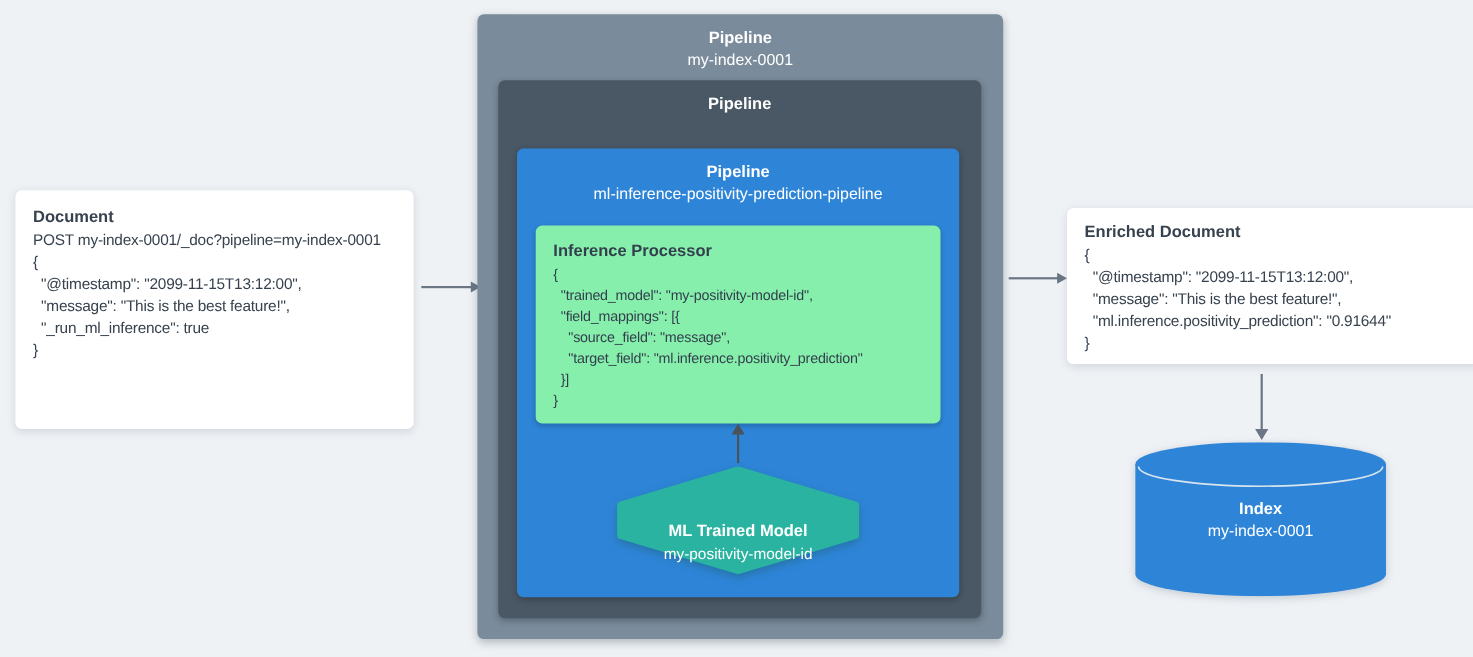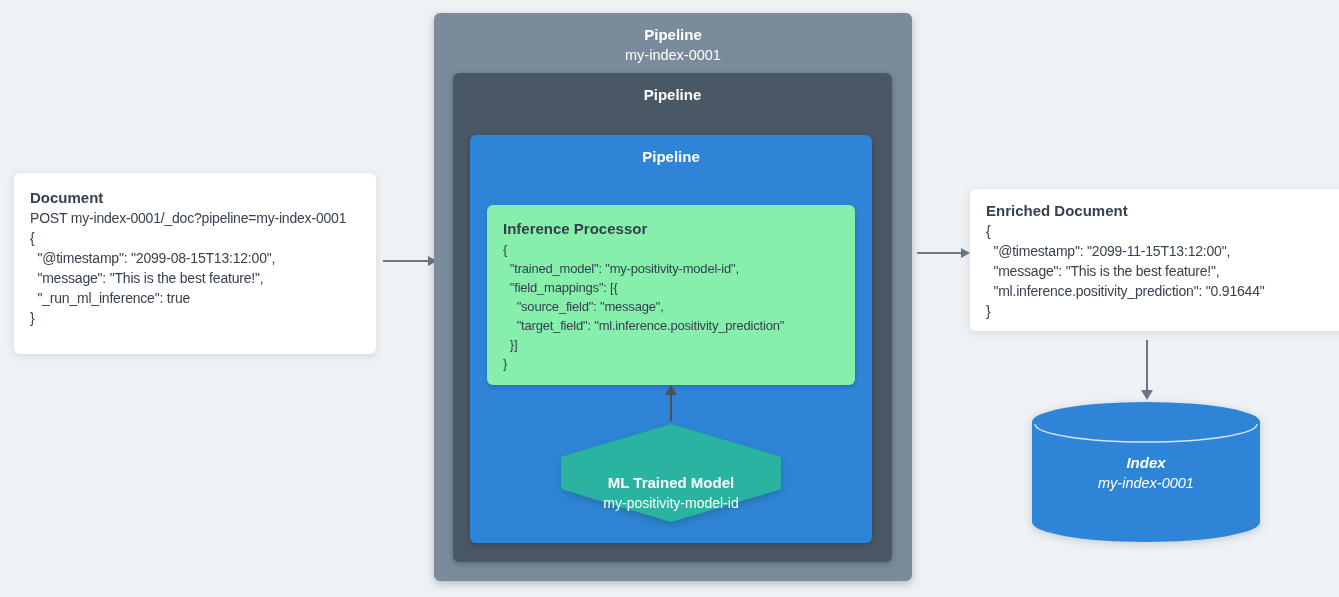--- a/index.html
+++ b/index.html
@@ -57,37 +57,37 @@
   .hex-wrap{width:222px;height:98px;}
   .hex-wrap svg{filter:drop-shadow(0 3px 4px rgba(20,80,70,.35));}
   .hex-label{
     position:absolute;left:0;top:0;width:100%;height:100%;
     display:flex;flex-direction:column;justify-content:center;align-items:center;
     color:#ffffff;text-align:center;
   }
   .hex-title{font-size:15px;font-weight:bold;line-height:20px;margin-top:40px;}
   .hex-name{font-size:14px;line-height:20px;}
   
-  .cyl-wrap{width:228px;height:140px;font-style:italic;}
+  .cyl-wrap{width:228px;height:140px;}
   .cyl-wrap svg{filter:drop-shadow(0 2px 4px rgba(90,110,130,.3));}
   .cyl-label{
     position:absolute;left:0;top:50px;width:100%;
     color:#ffffff;text-align:center;
   }
   .cyl-title{font-size:15px;font-weight:bold;line-height:21px;}
   .cyl-name{font-size:14.5px;line-height:21px;}
 </style>
 </head>
 <body>
 
-<div class="abs card" style="left:14px;top:173px;width:362px;height:181px;">
+<div class="abs card" style="left:14px;top:173px;width:362px;height:217px;">
   <div class="card-title">Document</div>
   <div class="code">POST my-index-0001/_doc?pipeline=my-index-0001
 {
-  "@timestamp": "2099-08-15T13:12:00",
+  "@timestamp": "2099-11-15T13:12:00",
   "message": "This is the best feature!",
   "_run_ml_inference": true
 }</div>
 </div>
 
 <div class="abs h-arrow" style="left:383px;top:260px;width:47px;"></div>
 
 <div class="pipe-box outer-box" style="left:434px;top:13px;width:478px;height:568px;">
   <div class="box-header">
     <div class="box-title">Pipeline</div>
@@ -95,20 +95,21 @@
   </div>
 
   <div class="pipe-box dark-box" style="left:19px;top:60px;width:439px;height:489px;">
     <div class="box-header">
       <div class="box-title">Pipeline</div>
     </div>
 
     <div class="pipe-box blue-box" style="left:17px;top:62px;width:402px;height:408px;">
       <div class="box-header">
         <div class="box-title">Pipeline</div>
+        <div class="box-name">ml-inference-positivity-prediction-pipeline</div>
       </div>
 
       <div class="proc-box" style="left:17px;top:70px;width:368px;height:180px;">
         <div class="proc-title">Inference Processor</div>
         <div class="proc-code">{
   "trained_model": "my-positivity-model-id",
   "field_mappings": [{
     "source_field": "message",
     "target_field": "ml.inference.positivity_prediction"
   }]

